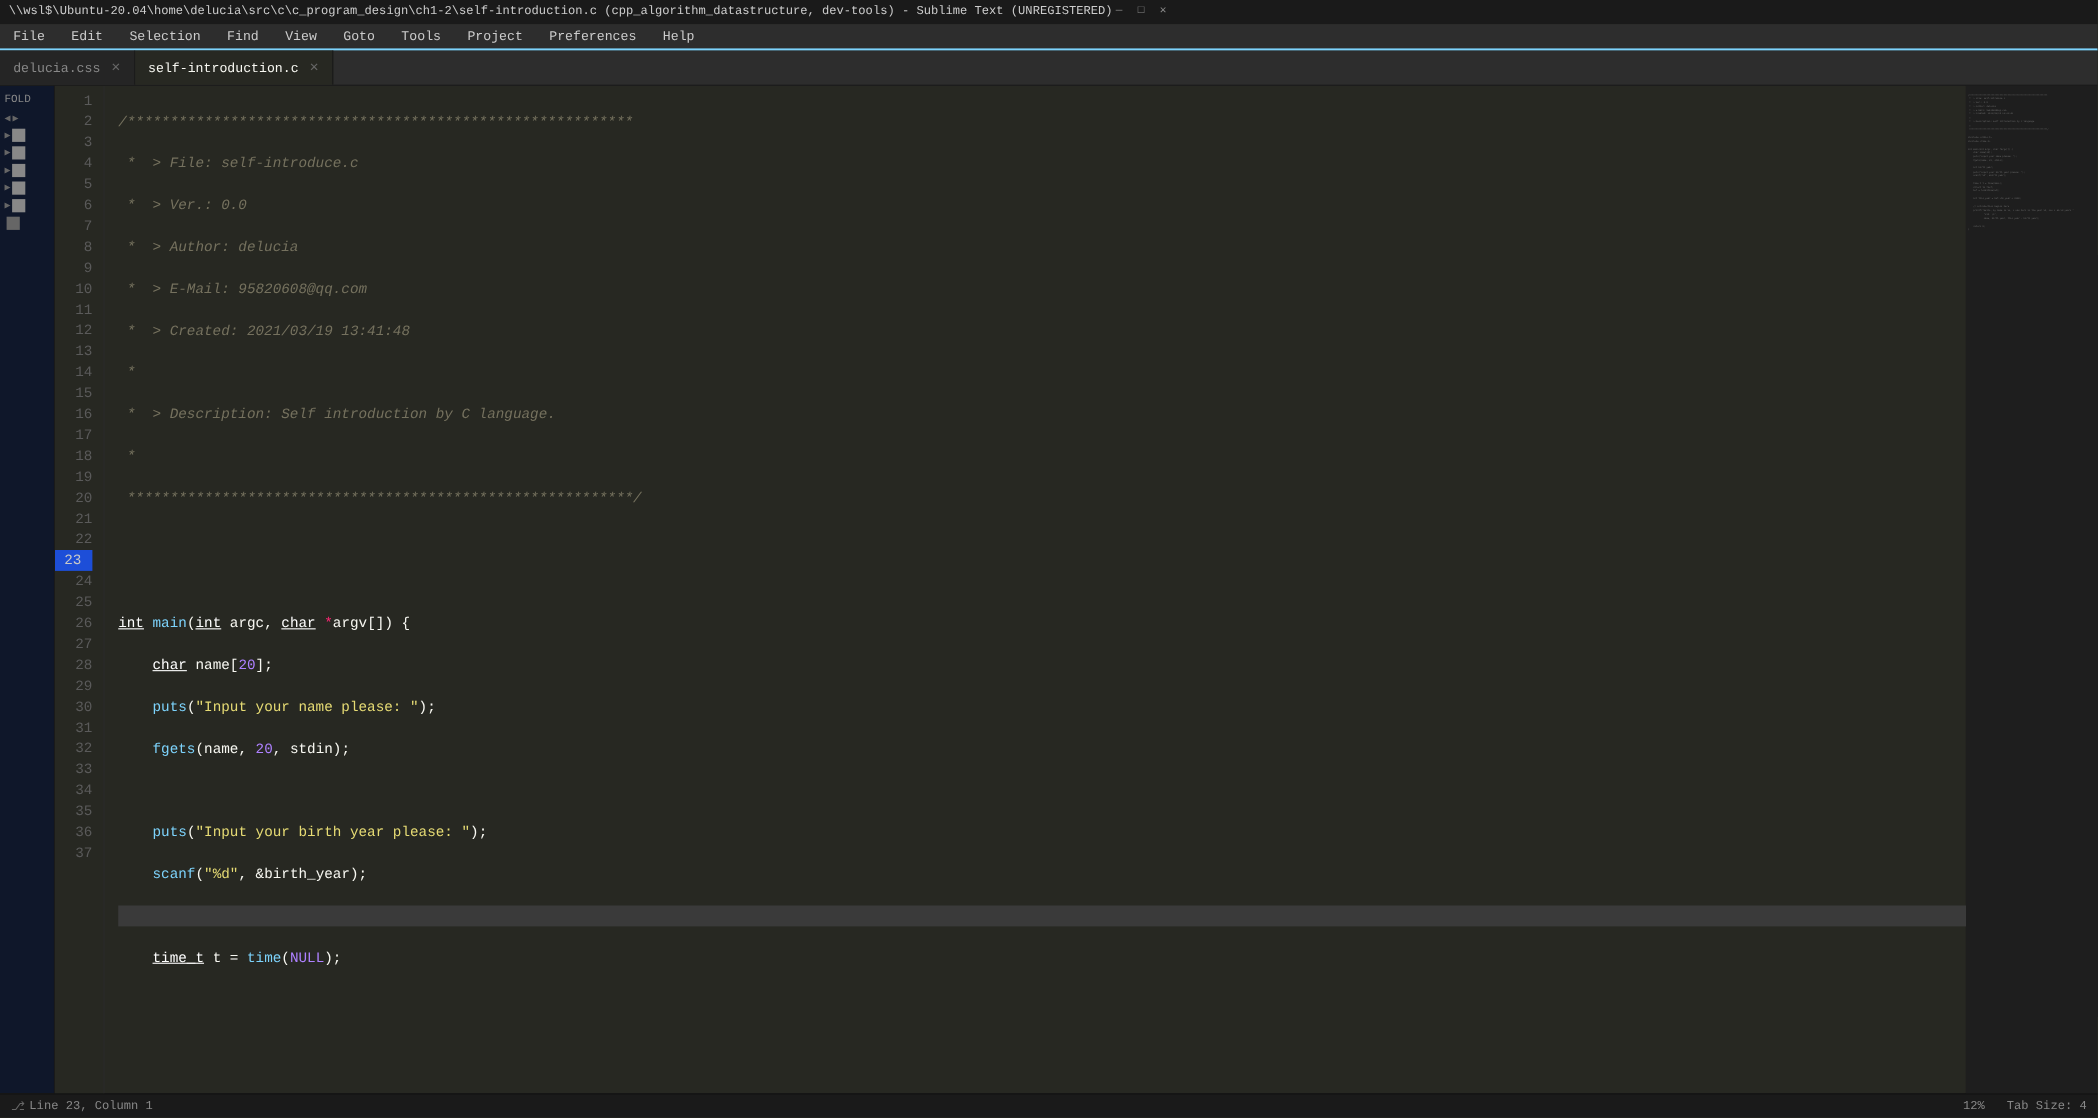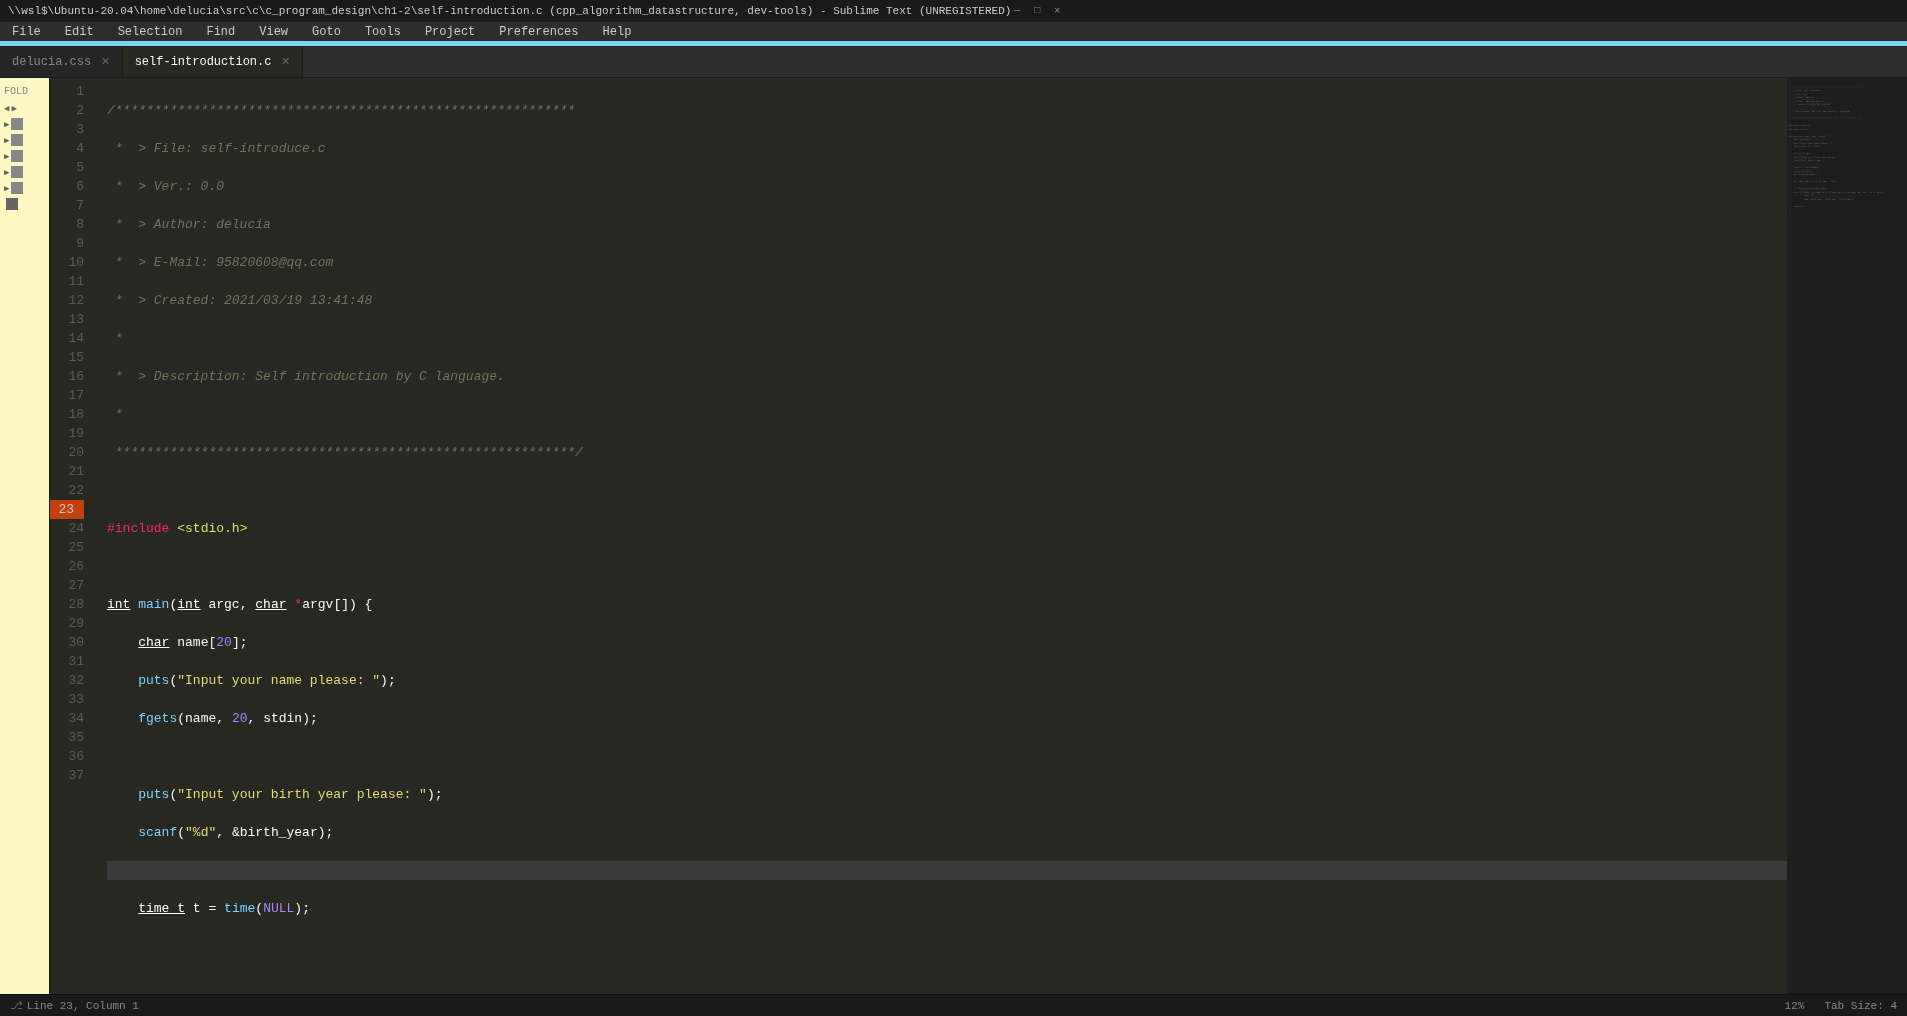--- a/index.html
+++ b/index.html
@@ -43,21 +43,21 @@
     #menu-bar {
       background: #2d2d2d;
       height: 24px;
       display: flex;
       align-items: center;
       padding: 0 8px;
       gap: 16px;
       font-size: 12px;
       color: #ccc;
       flex-shrink: 0;
-      border-bottom: 5px solid #7dd3fc;
+      border-bottom: 2px solid #7dd3fc;
       text-align: right;
     }
     .menu-item {
       cursor: pointer;
       padding: 2px 4px;
     }
     
     #tab-bar {
       background: #2d2d2d;
       height: 32px;
@@ -94,21 +94,21 @@
     }
     
     #main-area {
       display: flex;
       flex: 1;
       overflow: hidden;
     }
     
     #sidebar {
       width: 50px;
-      background: #fef9c3;
+      background: #0f172a;
       border-right: 1px solid #1a1a1a;
       flex-shrink: 0;
       display: flex;
       flex-direction: column;
       padding-top: 4px;
     }
     #sidebar-header {
       color: #888;
       font-size: 10px;
       padding: 4px 4px;
@@ -295,21 +295,21 @@
       <div>13</div>
       <div>14</div>
       <div>15</div>
       <div>16</div>
       <div>17</div>
       <div>18</div>
       <div>19</div>
       <div>20</div>
       <div>21</div>
       <div>22</div>
-      <div style="color:#c8c8c8; background:#c2410c; display:block; margin-right:0; padding-right:10px;">23</div>
+      <div style="color:#c8c8c8; background:#1d4ed8; display:block; margin-right:0; padding-right:10px;">23</div>
       <div>24</div>
       <div>25</div>
       <div>26</div>
       <div>27</div>
       <div>28</div>
       <div>29</div>
       <div>30</div>
       <div>31</div>
       <div>32</div>
       <div>33</div>
@@ -324,21 +324,20 @@
 <div><span class="cmt"> *  &gt; File: self-introduce.c</span></div>
 <div><span class="cmt"> *  &gt; Ver.: 0.0</span></div>
 <div><span class="cmt"> *  &gt; Author: delucia</span></div>
 <div><span class="cmt"> *  &gt; E-Mail: 95820608@qq.com</span></div>
 <div><span class="cmt"> *  &gt; Created: 2021/03/19 13:41:48</span></div>
 <div><span class="cmt"> *</span></div>
 <div><span class="cmt"> *  &gt; Description: Self introduction by C language.</span></div>
 <div><span class="cmt"> *</span></div>
 <div><span class="cmt"> ***********************************************************/</span></div>
 <div> </div>
-<div><span class="pp">#include</span> <span class="inc">&lt;stdio.h&gt;</span></div>
 <div> </div>
 <div><span class="kw">int</span> <span class="fn">main</span><span class="punc">(</span><span class="kw">int</span> <span class="var">argc</span><span class="punc">,</span> <span class="kw">char</span> <span class="ptr">*</span><span class="var">argv</span><span class="punc">[])</span> <span class="punc">{</span></div>
 <div>    <span class="kw">char</span> <span class="var">name</span><span class="punc">[</span><span class="num">20</span><span class="punc">];</span></div>
 <div>    <span class="fn">puts</span><span class="punc">(</span><span class="str">"Input your name please: "</span><span class="punc">);</span></div>
 <div>    <span class="fn">fgets</span><span class="punc">(</span><span class="var">name</span><span class="punc">,</span> <span class="num">20</span><span class="punc">,</span> <span class="var">stdin</span><span class="punc">);</span></div>
 <div> </div>
 <div>    <span class="fn">puts</span><span class="punc">(</span><span class="str">"Input your birth year please: "</span><span class="punc">);</span></div>
 <div>    <span class="fn">scanf</span><span class="punc">(</span><span class="str">"%d"</span><span class="punc">,</span> <span class="op">&amp;</span><span class="var">birth_year</span><span class="punc">);</span></div>
 <div style="background:#3a3a3a; display:block;"> </div>
 <div>    <span class="kw">time_t</span> <span class="var">t</span> <span class="op">=</span> <span class="fn">time</span><span class="punc">(</span><span class="null">NULL</span><span class="punc">);</span></div>

